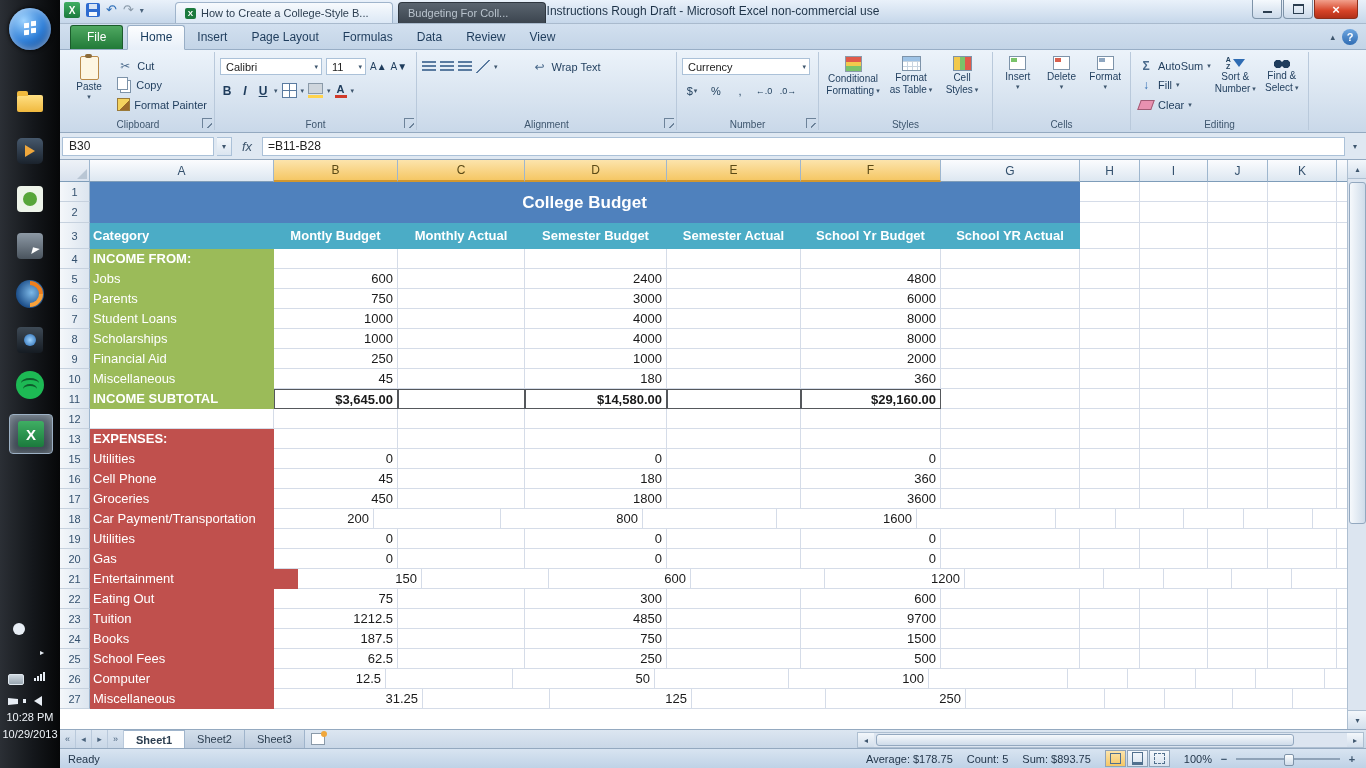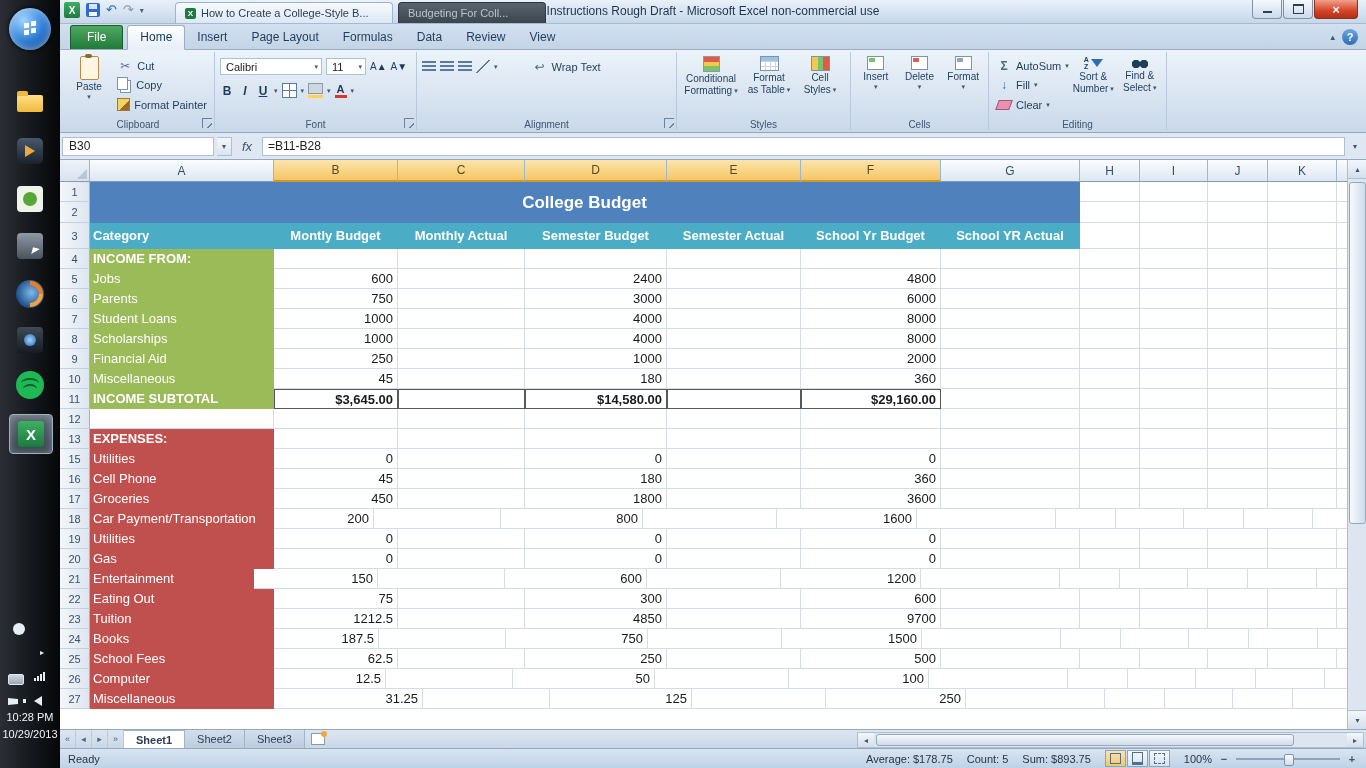--- a/index.html
+++ b/index.html
@@ -389,20 +389,40 @@
           <span style="width:26px"></span>
           <span class="ic">↩</span>
           <span class="smallbtn" style="padding:0">
               <span>Wrap Text</span>
             </span>
         </div>
         <div class="glabel">Alignment</div>
         <div class="launcher"></div>
       </div>
 
+      <div class="rgroup" style="width:142px">
+        <div class="fontrow">
+          <div class="combo" style="width:128px">
+            <span>Currency</span>
+              <span class="car">▾</span>
+          </div>
+        </div>
+        <div class="fontrow" style="margin-top:8px">
+          <span class="nbtn">
+              <span>$</span>
+              <span class="car">▾</span>
+            </span>
+          <span class="nbtn">%</span>
+          <span class="nbtn">,</span>
+          <span class="nbtn" style="font-size:9px">←.0</span>
+          <span class="nbtn" style="font-size:9px">.0→</span>
+        </div>
+        <div class="glabel">Number</div>
+        <div class="launcher"></div>
+      </div>
 
       <div class="rgroup" style="width:174px">
         <div class="grow">
           <div class="bigbtn" style="width:58px">
             <span class="ic-cf"></span>
             <span>Conditional</span>
             <span class="l2">
                 <span>Formatting</span>
                 <span class="car">▾</span>
               </span>
@@ -793,21 +813,21 @@
               <div class="c num" style="width: 140px;">0</div>
               <div class="c" style="width: 139px;"></div>
               <div class="c" style="width: 60px;"></div>
               <div class="c" style="width: 68px;"></div>
               <div class="c" style="width: 60px;"></div>
               <div class="c" style="width: 69px;"></div>
               <div class="c fill"></div>
             </div>
             <div class="grow-row" style="height: 20px;">
               <div class="rowhdr">21</div>
-              <div class="c ared" style="width: 164px;">Entertainment</div>
+              <div class="c ared" style="width: 208px;">Entertainment</div>
               <div class="c num" style="width: 124px;">150</div>
               <div class="c" style="width: 127px;"></div>
               <div class="c num" style="width: 142px;">600</div>
               <div class="c" style="width: 134px;"></div>
               <div class="c num" style="width: 140px;">1200</div>
               <div class="c" style="width: 139px;"></div>
               <div class="c" style="width: 60px;"></div>
               <div class="c" style="width: 68px;"></div>
               <div class="c" style="width: 60px;"></div>
               <div class="c" style="width: 69px;"></div>
@@ -839,21 +859,21 @@
               <div class="c" style="width: 139px;"></div>
               <div class="c" style="width: 60px;"></div>
               <div class="c" style="width: 68px;"></div>
               <div class="c" style="width: 60px;"></div>
               <div class="c" style="width: 69px;"></div>
               <div class="c fill"></div>
             </div>
             <div class="grow-row" style="height: 20px;">
               <div class="rowhdr">24</div>
               <div class="c ared" style="width: 184px;">Books</div>
-              <div class="c num" style="width: 105px;">187.5</div>
+              <div class="c num" style="width: 124px;">187.5</div>
               <div class="c" style="width: 127px;"></div>
               <div class="c num" style="width: 142px;">750</div>
               <div class="c" style="width: 134px;"></div>
               <div class="c num" style="width: 140px;">1500</div>
               <div class="c" style="width: 139px;"></div>
               <div class="c" style="width: 60px;"></div>
               <div class="c" style="width: 68px;"></div>
               <div class="c" style="width: 60px;"></div>
               <div class="c" style="width: 69px;"></div>
               <div class="c fill"></div>

